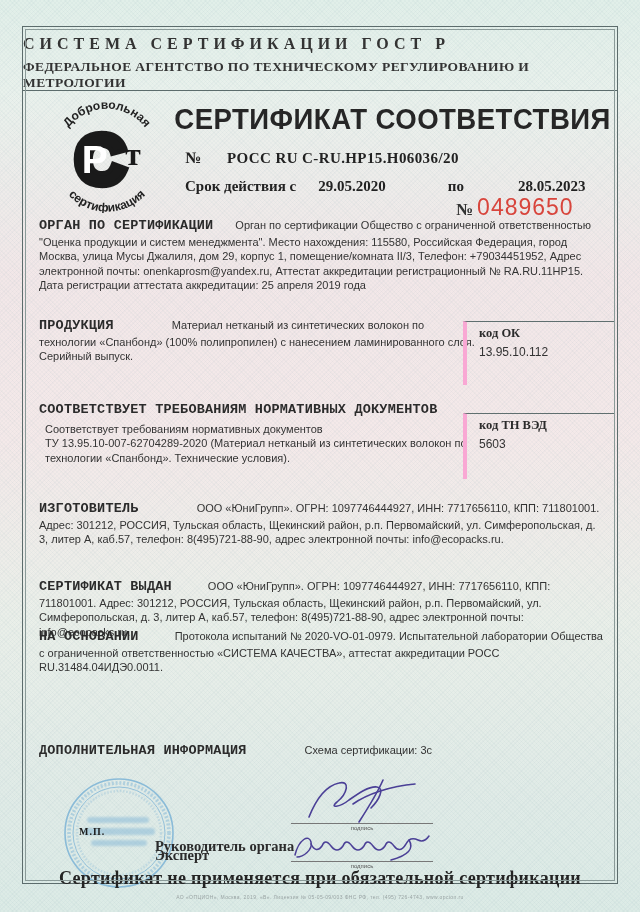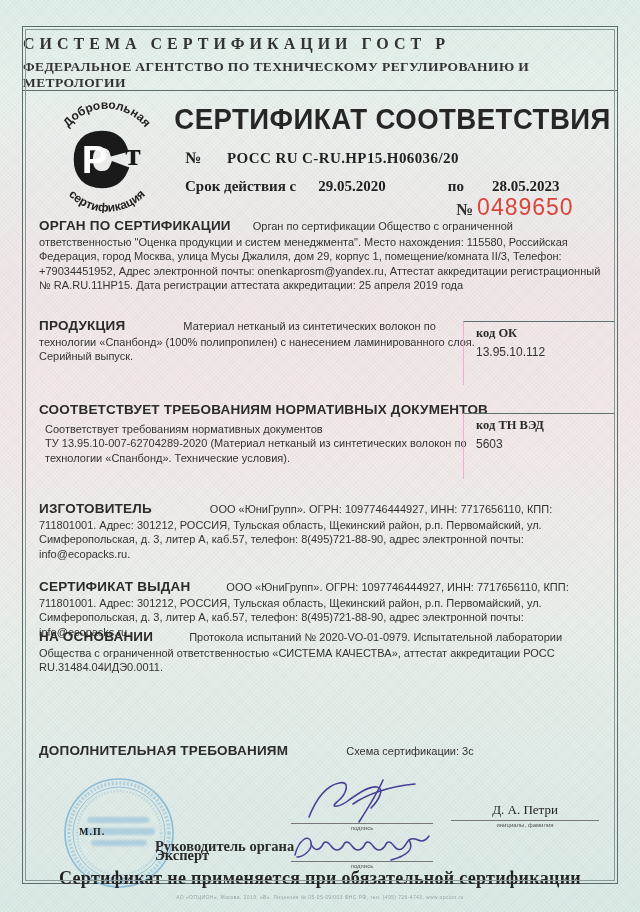--- a/index.html
+++ b/index.html
@@ -30,35 +30,35 @@
     font-family:"Liberation Sans", sans-serif; font-weight:bold; font-size:29px;
     letter-spacing:0.5px; color:#262626; transform:scaleX(.95); transform-origin:center; white-space:nowrap; }
 
   .no-row { position:absolute; left:162px; top:122px; font-weight:bold; font-size:15px; }
   .no-row .nsign { margin-right:26px; font-size:16px; }
   .no-row .nval { letter-spacing:0.4px; }
 
   .valid-row { position:absolute; left:162px; top:151px; font-weight:bold; font-size:15px; white-space:nowrap; }
   .valid-row .vlabel { margin-right:22px; }
   .valid-row .vfrom { margin-right:62px; }
-  .valid-row .vpo { margin-right:28px; font-weight:bold; }
+  .valid-row .vpo { margin-right:54px; font-weight:bold; }
 
   .form-no { position:absolute; left:433px; top:167px; white-space:nowrap; }
   .form-no .fsign { font-size:17px; font-weight:bold; color:#333; margin-right:4px; }
   .form-no .fnum { font-family:"Liberation Sans", sans-serif; font-size:23px; letter-spacing:1px; color:#d8453c; }
 
   .sec { position:absolute; left:16px; width:566px; font-size:11px; font-family:"Liberation Sans", sans-serif; color:#333; line-height:1.32; }
-  .sec .lbl { font-family:Liberation Sans, sans-serif; font-weight:bold; font-size:13.5px; color:#2b2b2b; letter-spacing:0.2px; }
+  .sec .lbl { font-family:Liberation Mono, monospace; font-weight:bold; font-size:13.5px; color:#2b2b2b; letter-spacing:0.2px; }
   .gap-l { margin-right:22px; }
   .gap-xl { margin-right:58px; }
   .gap-m { margin-right:36px; }
   .narrow { display:block; max-width:432px; }
   .pre { white-space:pre-line; }
 
-  .codebox { position:absolute; left:440px; width:152px; border-top:1px solid #5f6f6f; border-left:1px solid #f9a8d4; padding:4px 0 0 12px; }
+  .codebox { position:absolute; left:440px; width:152px; border-top:1px solid #5f6f6f; border-left:4px solid #f9a8d4; padding:4px 0 0 12px; }
   .codebox .clbl { font-family:"Liberation Serif", serif; font-weight:bold; font-size:12.5px; color:#2b2b2b; }
   .codebox .cval { font-family:"Liberation Sans", sans-serif; font-size:12px; margin-top:4px; color:#333; }
 
   .stamp { position:absolute; left:38px; top:748px; width:116px; height:116px; }
   .mp { position:absolute; left:56px; top:799px; font-weight:bold; font-size:10px; color:#1d1d1d; letter-spacing:1px; }
 
   .role { position:absolute; left:132px; font-weight:bold; font-size:14.5px; color:#2b2b2b; }
   .sigline { position:absolute; border-top:1px solid #777; }
   .sigline .cap { display:block; text-align:center; font-family:"Liberation Sans", sans-serif; font-size:6px; color:#555; margin-top:1px; }
   .nameblock { position:absolute; text-align:center; font-size:13px; color:#222; }
@@ -139,21 +139,21 @@
 
   <p class="sec" style="top:541px;margin-top:10px;">
     <span class="lbl gap-m">СЕРТИФИКАТ ВЫДАН</span><span>ООО «ЮниГрупп». ОГРН: 1097746444927, ИНН: 7717656110, КПП: 711801001. Адрес: 301212, РОССИЯ, Тульская область, Щекинский район, р.п. Первомайский, ул. Симферопольская, д. 3, литер А, каб.57, телефон: 8(495)721-88-90, адрес электронной почты: info@ecopacks.ru.</span>
   </p>
 
   <p class="sec" style="top:601px;">
     <span class="lbl gap-m">НА ОСНОВАНИИ</span><span>Протокола испытаний № 2020-VO-01-0979. Испытательной лаборатории Общества с ограниченной ответственностью «СИСТЕМА КАЧЕСТВА», аттестат аккредитации РОСС RU.31484.04ИДЭ0.0011.</span>
   </p>
 
   <p class="sec" style="top:715px;">
-    <span class="lbl gap-xl">ДОПОЛНИТЕЛЬНАЯ ТРЕБОВАНИЯМ</span><span>Схема сертификации: 3с</span>
+    <span class="lbl gap-xl">ДОПОЛНИТЕЛЬНАЯ ИНФОРМАЦИЯ</span><span>Схема сертификации: 3с</span>
   </p>
 
   <svg class="stamp" viewBox="0 0 116 116">
     <defs>
         <filter id="blur1">
           <feGaussianBlur stdDeviation="1.1"></feGaussianBlur>
         </filter>
       </defs>
     <g stroke="#8abbd8" fill="none">
       <circle cx="58" cy="58" r="54" stroke-width="1.6"></circle>
@@ -173,24 +173,20 @@
   <svg class="sig-svg" style="left:272px; top:750px;" width="132" height="46" viewBox="0 0 132 46">
     <g fill="none" stroke="#4a3f96" stroke-width="1.6" stroke-linecap="round">
       <path d="M14,40 C20,25 30,9 44,6 C56,3 52,17 42,25 C34,31 44,31 54,23 C64,16 74,9 82,10 C90,11 84,23 76,31"></path>
       <path d="M58,27 C72,17 96,9 120,7"></path>
       <path d="M88,3 C82,17 73,31 64,45"></path>
     </g>
   </svg>
   <div class="sigline" style="left:268px; top:796px; width:142px;">
     <span class="cap">подпись</span>
   </div>
-  <div class="nameblock" style="left:428px; top:775px; width:148px;">
-    <span class="nm">Д. А. Петри</span>
-    <span class="ln">инициалы, фамилия</span>
-  </div>
 
   <div class="role" style="top:820px;">Эксперт</div>
   <svg class="sig-svg" style="left:266px; top:802px;" width="146" height="36" viewBox="0 0 146 36">
     <g fill="none" stroke="#4a3f96" stroke-width="1.5" stroke-linecap="round">
       <path d="M6,26 C10,10 20,5 22,13 C24,21 14,28 8,28"></path>
       <path d="M22,15 Q27,25 33,17 Q36,9 42,17 Q48,25 54,17 Q57,9 63,17 Q69,25 75,17 Q78,9 84,17 Q90,25 96,17 Q99,9 105,17 Q111,25 117,15 Q121,7 129,11 Q135,14 140,7"></path>
       <path d="M120,11 Q128,24 102,31"></path>
     </g>
   </svg>
   <div class="sigline" style="left:268px; top:834px; width:142px;">

